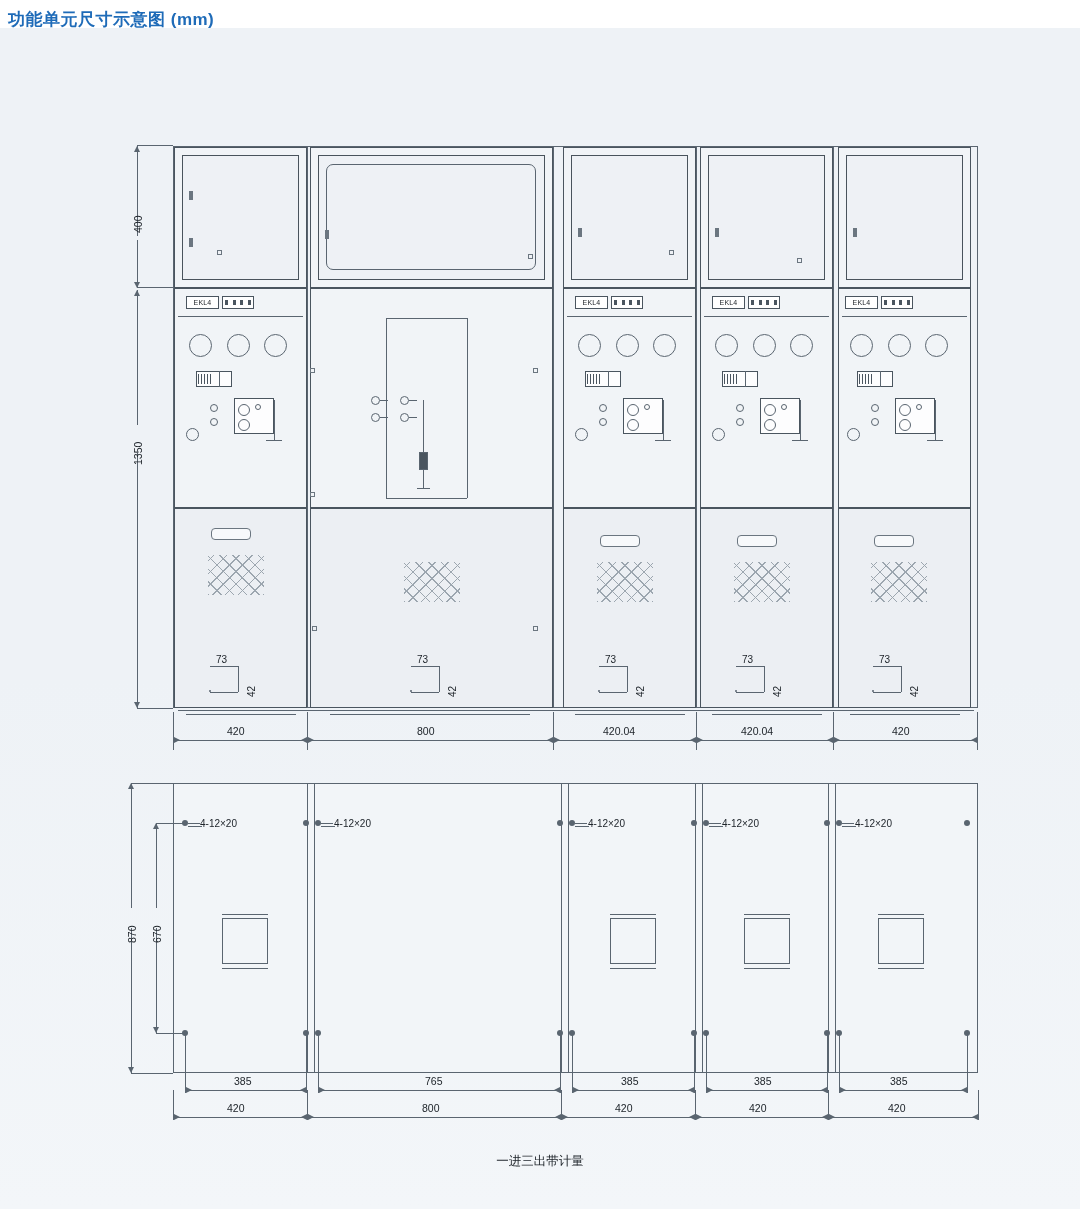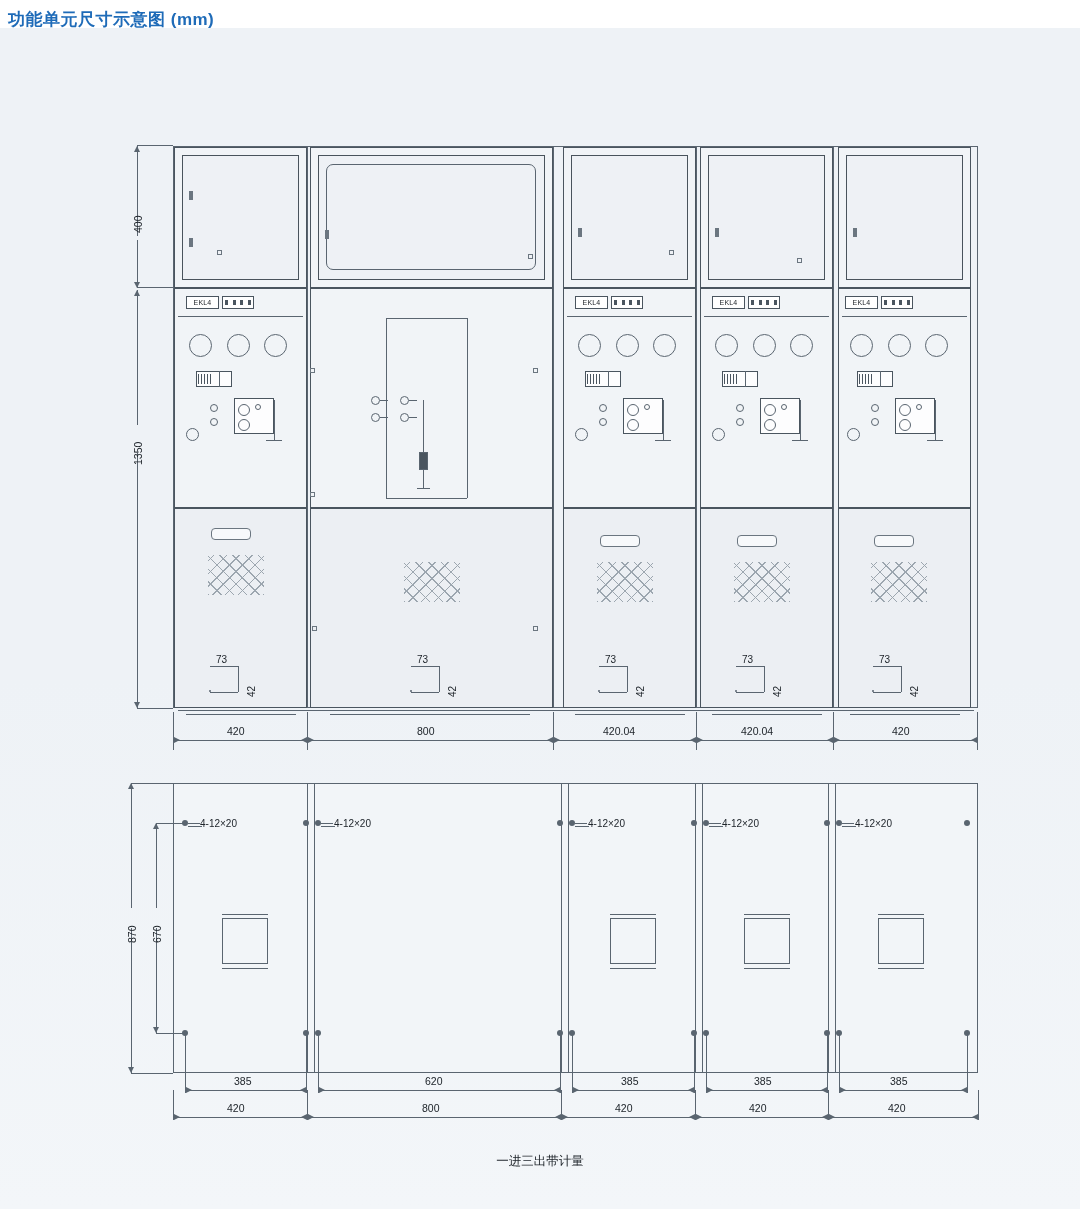--- a/index.html
+++ b/index.html
@@ -415,21 +415,21 @@
     <div class="ln vl" style="left:967px;top:1005px;height:60px;"></div>
 
     <div class="ln hl" style="left:185px;top:1062px;width:121px;"></div>
     <div class="arrow-r" style="left:186px;top:1059px;"></div>
     <div class="arrow-l" style="left:300px;top:1059px;"></div>
     <div class="dim-txt" style="left:234px;top:1047px;">385</div>
 
     <div class="ln hl" style="left:318px;top:1062px;width:242px;"></div>
     <div class="arrow-r" style="left:319px;top:1059px;"></div>
     <div class="arrow-l" style="left:554px;top:1059px;"></div>
-    <div class="dim-txt" style="left:425px;top:1047px;">620</div>
+    <div class="dim-txt" style="left:425px;top:1047px;">765</div>
 
     <div class="ln hl" style="left:572px;top:1062px;width:122px;"></div>
     <div class="arrow-r" style="left:573px;top:1059px;"></div>
     <div class="arrow-l" style="left:688px;top:1059px;"></div>
     <div class="dim-txt" style="left:621px;top:1047px;">385</div>
 
     <div class="ln hl" style="left:706px;top:1062px;width:121px;"></div>
     <div class="arrow-r" style="left:707px;top:1059px;"></div>
     <div class="arrow-l" style="left:821px;top:1059px;"></div>
     <div class="dim-txt" style="left:754px;top:1047px;">385</div>

